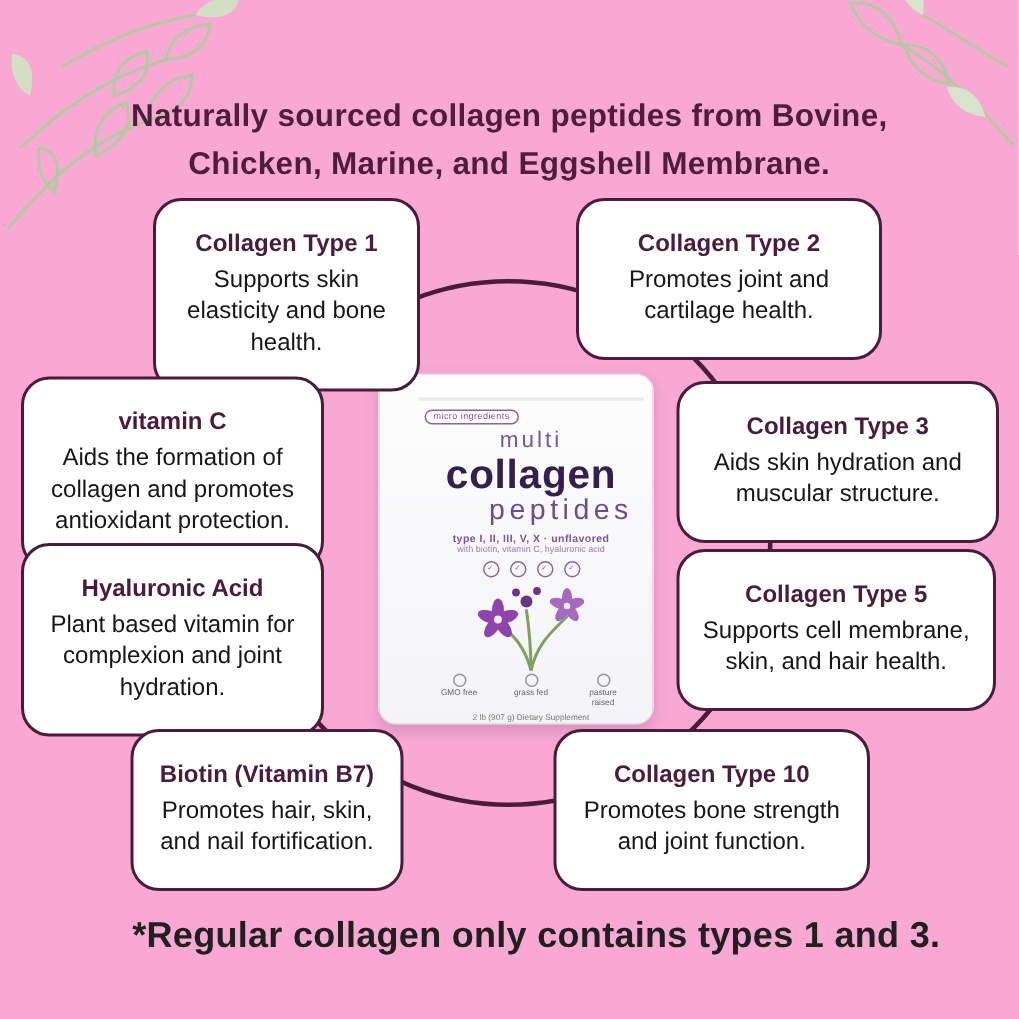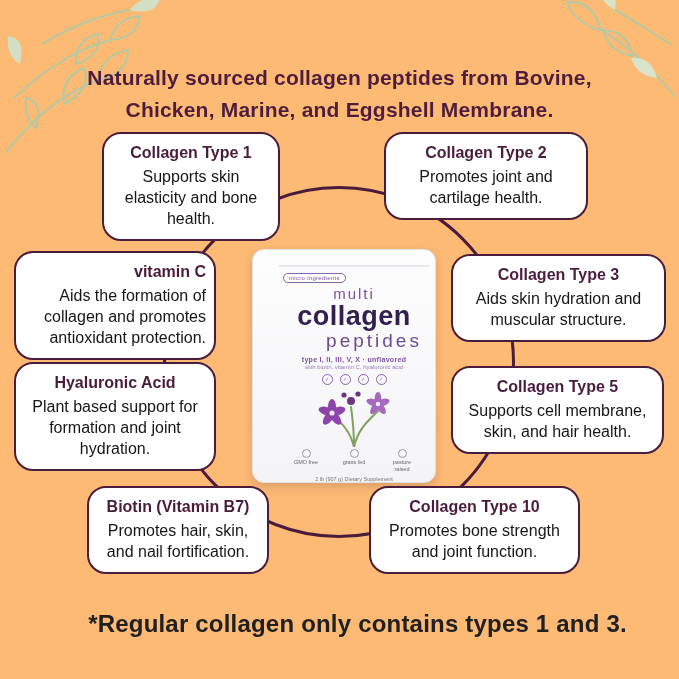--- a/index.html
+++ b/index.html
@@ -1,18 +1,18 @@
 <!DOCTYPE html>
 <html><head>
 <meta charset="utf-8">
 <style>
   html,body{margin:0;padding:0;background:#e9e4db;}
   .canvas{
     position:relative;width:679px;height:679px;margin:0 auto;
-    background:#fdba74;overflow:hidden;
+    background:#f9a8d4;overflow:hidden;
     font-family:"Liberation Sans", sans-serif;
   }
   
   .leaf-tl{position:absolute;top:0;left:0;z-index:0;}
   .leaf-tr{position:absolute;top:0;right:0;z-index:0;}
 
   .page-title{
     position:absolute;top:48px;left:0;right:0;z-index:2;
     text-align:center;font-size:21px;font-weight:bold;color:#4e1d3d;
     line-height:1.5;letter-spacing:.2px;
@@ -20,28 +20,28 @@
 
   .ring{
     position:absolute;left:163px;top:186px;width:352px;height:352px;
     border:3px solid #4a1c3c;border-radius:50%;z-index:1;box-sizing:border-box;
   }
 
   
   .callout{
     position:absolute;z-index:3;background:#ffffff;
     border:2.5px solid #4a1c3c;border-radius:19px;
-    padding:10px 8px;text-align:center;box-sizing:border-box;
+    padding:20px 8px;text-align:center;box-sizing:border-box;
     display:flex;flex-direction:column;justify-content:center;
   }
   .callout-title{font-size:16px;font-weight:bold;color:#4a1c3c;margin-bottom:4px;}
   .callout-body{font-size:16px;color:#161616;line-height:1.32;}
   .c1{left:102px;top:132px;width:178px;min-height:80px;}
   .c2{left:384px;top:132px;width:204px;min-height:78px;}
-  .c3{left:14px; top:251px;width:202px;min-height:82px;text-align:right;}
+  .c3{left:14px; top:251px;width:202px;min-height:82px;}
   .c4{left:451px;top:254px;width:215px;min-height:72px;}
   .c5{left:14px; top:362px;width:202px;min-height:94px;align-items:center;}
   .c6{left:451px;top:366px;width:213px;min-height:78px;}
   .c7{left:87px; top:486px;width:182px;min-height:86px;}
   .c8{left:369px;top:486px;width:211px;min-height:80px;}
 
   
   .pouch{
     position:absolute;left:252px;top:249px;width:184px;height:234px;z-index:2;
     background:linear-gradient(180deg,#fdfdfe 0%,#f4f4f7 100%);
@@ -192,21 +192,21 @@
   <div class="callout c3">
     <div class="callout-title">vitamin C</div>
     <div class="callout-body">Aids the formation of collagen and promotes antioxidant protection.</div>
   </div>
   <div class="callout c4">
     <div class="callout-title">Collagen Type 3</div>
     <div class="callout-body">Aids skin hydration and muscular structure.</div>
   </div>
   <div class="callout c5">
     <div class="callout-title">Hyaluronic Acid</div>
-    <div class="callout-body">Plant based support for formation and joint hydration.</div>
+    <div class="callout-body">Plant based vitamin for complexion and joint hydration.</div>
   </div>
   <div class="callout c6">
     <div class="callout-title">Collagen Type 5</div>
     <div class="callout-body">Supports cell membrane, skin, and hair health.</div>
   </div>
   <div class="callout c7">
     <div class="callout-title">Biotin (Vitamin B7)</div>
     <div class="callout-body">Promotes hair, skin, and nail fortification.</div>
   </div>
   <div class="callout c8">

